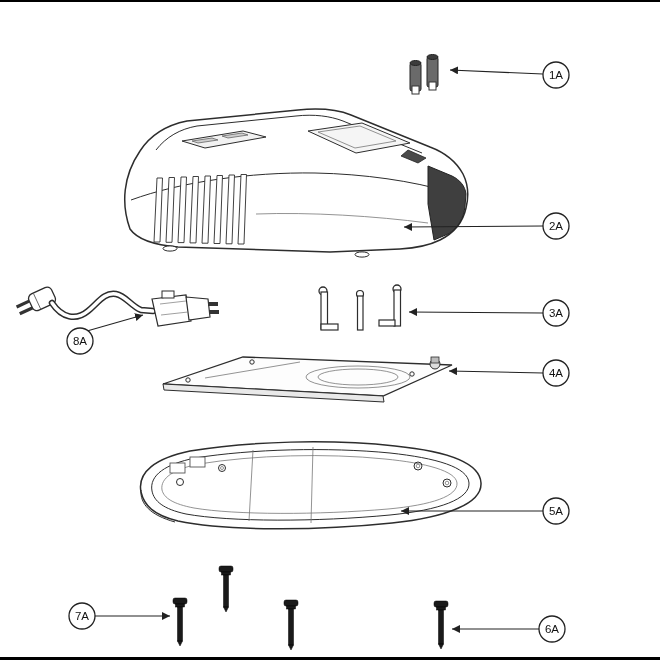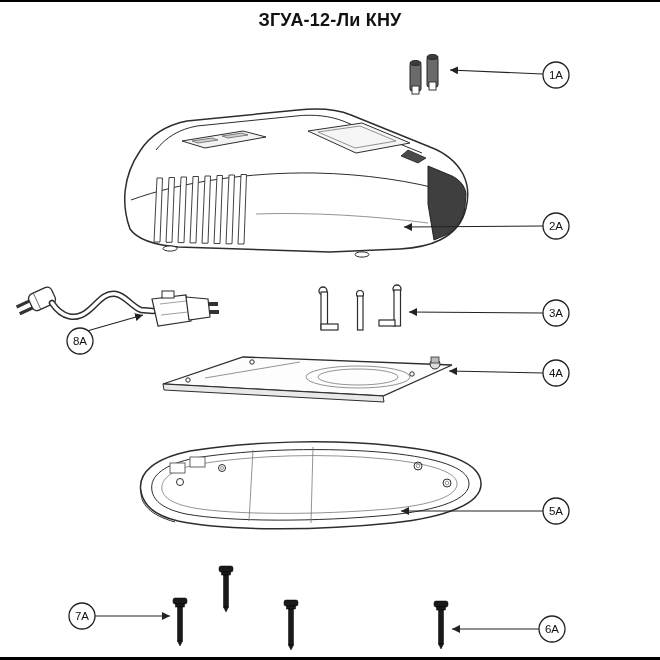--- a/index.html
+++ b/index.html
@@ -43,21 +43,20 @@
   .callout-circle { fill: #fff; stroke: #222; stroke-width: 1.3; }
   .callout-text { font-family: "Liberation Sans", sans-serif; font-size: 11.5px; fill: #111; }
 </style>
 </head>
 <body>
 
 <div class="frame">
   <div class="edge-top"></div>
   <div class="edge-bottom"></div>
 
-  <div class="title">ЗГУА-12-Ли КНУ</div>
 
   <svg width="660" height="660" viewBox="0 0 660 660">
     <defs>
       <marker id="arr" markerWidth="9" markerHeight="9" refX="8" refY="4" orient="auto" markerUnits="userSpaceOnUse">
         <path d="M0,0 L8,4 L0,8 Z" fill="#222"></path>
       </marker>
     </defs>
 
     <g>
       <rect x="410" y="63" width="11" height="28" rx="2" fill="#6a6a6a" stroke="#222" stroke-width="1"></rect>

